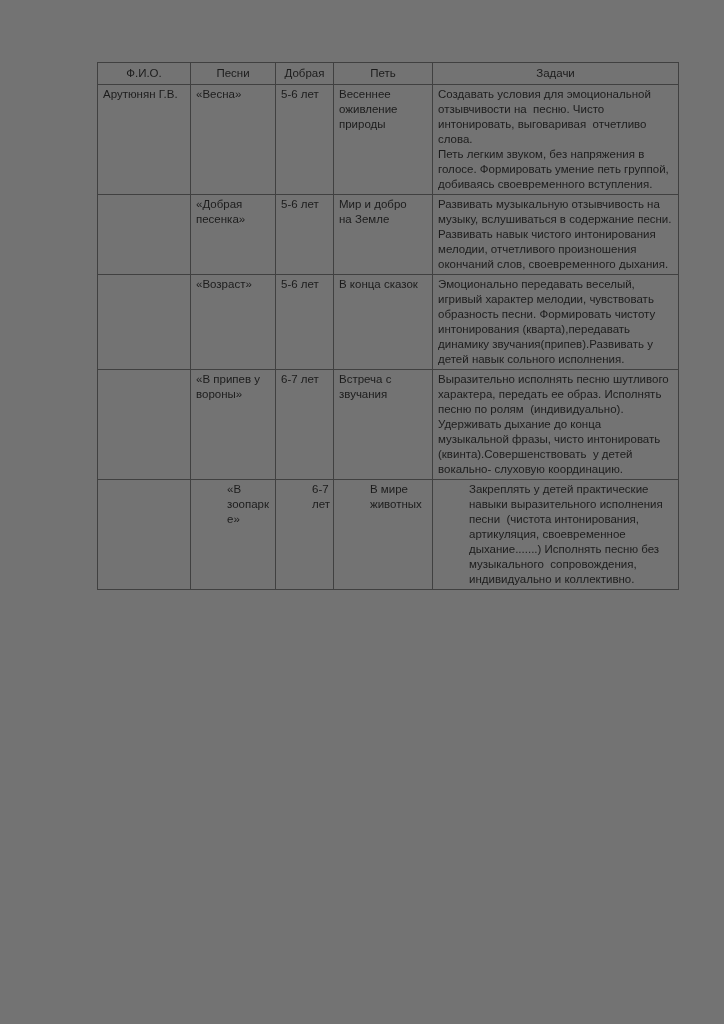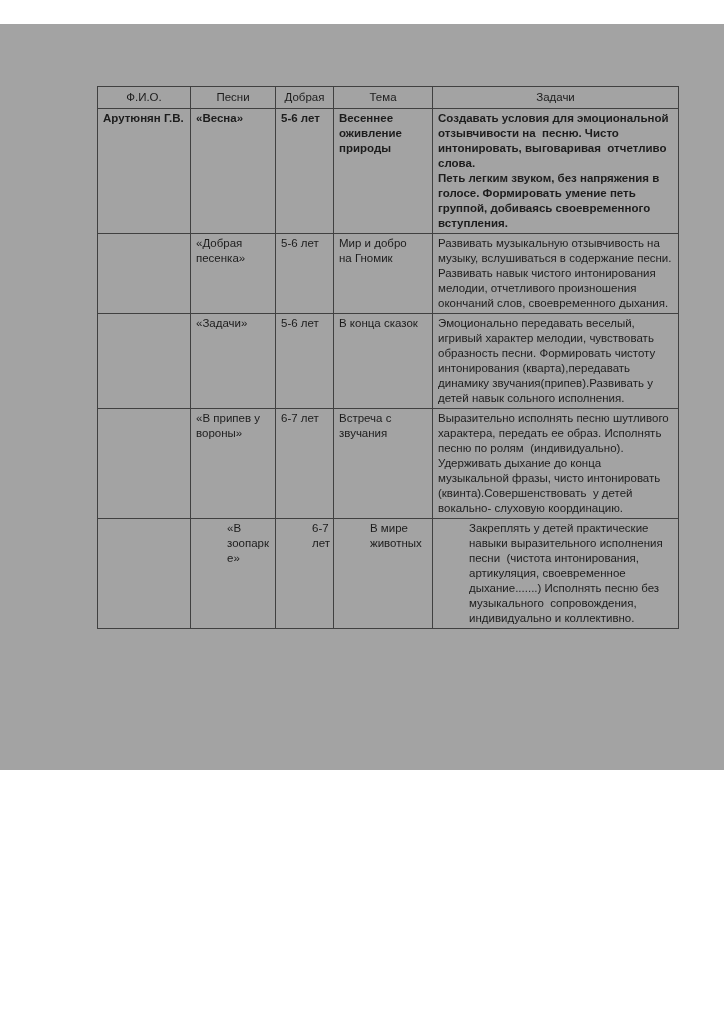--- a/index.html
+++ b/index.html
@@ -3,25 +3,24 @@
 <meta charset="utf-8">
 <style>
   html, body {
     margin: 0;
     padding: 0;
     background: #ffffff;
   }
   .page {
     position: relative;
     width: 724px;
-    height: 746px;
-    background: #a3a3a3;
+    height: 1024px;
+    background: #737373;
     overflow: hidden;
     font-family: "Liberation Sans", sans-serif;
-    margin-top: 24px;
   }
   table.doc-table {
     position: absolute;
     left: 97px;
     top: 62px;
     width: 581px;
     border-collapse: collapse;
     table-layout: fixed;
   }
   .doc-table th,
@@ -39,21 +38,21 @@
   }
   .doc-table th {
     text-align: center;
     vertical-align: middle;
     height: 22px;
     padding: 1px 2px;
   }
   .doc-table td {
     padding: 2px 3px 2px 5px;
   }
-  tr.r0 td { height: 104px; font-weight: bold; }
+  tr.r0 td { height: 104px; }
   tr.r1 td { height: 74px;  }
   tr.r2 td { height: 86px;  }
   tr.r3 td { height: 105px; }
   tr.r4 td { height: 89px; padding-left: 36px;  }
 </style>
 </head>
 <body>
 
 <div class="page">
   <table class="doc-table">
@@ -62,47 +61,47 @@
       <col style="width:85px">
       <col style="width:58px">
       <col style="width:99px">
       <col style="width:246px">
     </colgroup>
     <thead>
       <tr>
         <th>Ф.И.О.</th>
         <th>Песни</th>
         <th>Добрая</th>
-        <th>Тема</th>
+        <th>Петь</th>
         <th>Задачи</th>
       </tr>
     </thead>
     <tbody>
       <tr class="r0">
         <td>Арутюнян Г.В.</td>
         <td>«Весна»</td>
         <td>5-6 лет</td>
         <td>Весеннее
 оживление
 природы</td>
         <td>Создавать условия для эмоциональной отзывчивости на  песню. Чисто интонировать, выговаривая  отчетливо слова.
 Петь легким звуком, без напряжения в голосе. Формировать умение петь группой, добиваясь своевременного вступления.</td>
       </tr>
       <tr class="r1">
         <td></td>
         <td>«Добрая
 песенка»</td>
         <td>5-6 лет</td>
         <td>Мир и добро
-на Гномик</td>
+на Земле</td>
         <td>Развивать музыкальную отзывчивость на музыку, вслушиваться в содержание песни. Развивать навык чистого интонирования мелодии, отчетливого произношения окончаний слов, своевременного дыхания.</td>
       </tr>
       <tr class="r2">
         <td></td>
-        <td>«Задачи»</td>
+        <td>«Возраст»</td>
         <td>5-6 лет</td>
         <td>В конца сказок</td>
         <td>Эмоционально передавать веселый, игривый характер мелодии, чувствовать образность песни. Формировать чистоту интонирования (кварта),передавать динамику звучания(припев).Развивать у детей навык сольного исполнения.</td>
       </tr>
       <tr class="r3">
         <td></td>
         <td>«В припев у
 вороны»</td>
         <td>6-7 лет</td>
         <td>Встреча с

